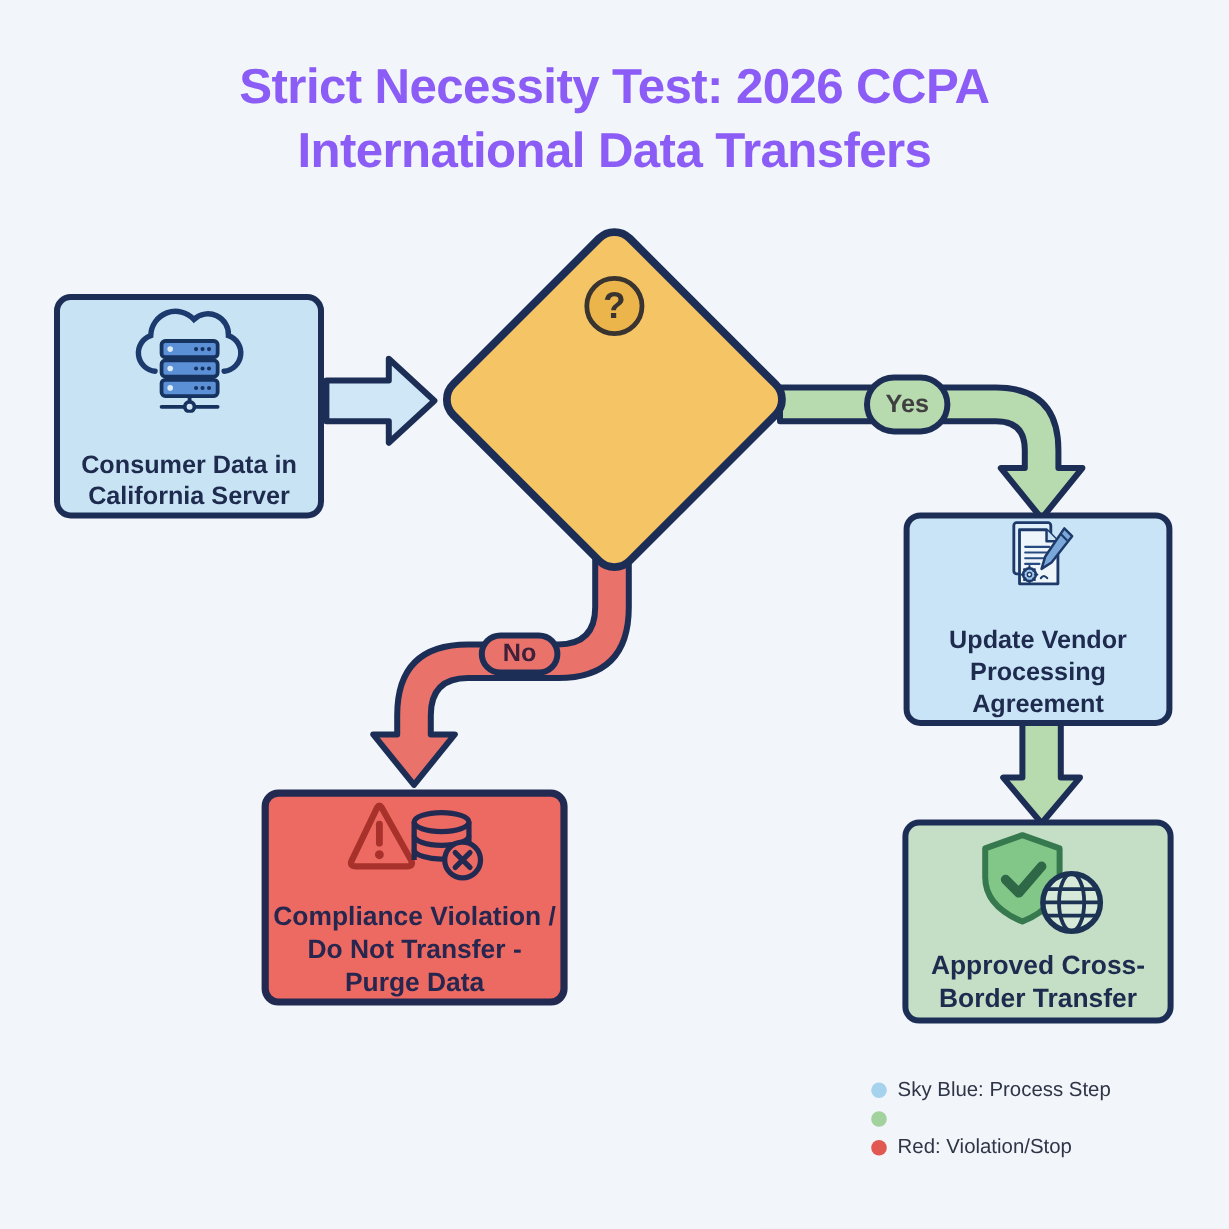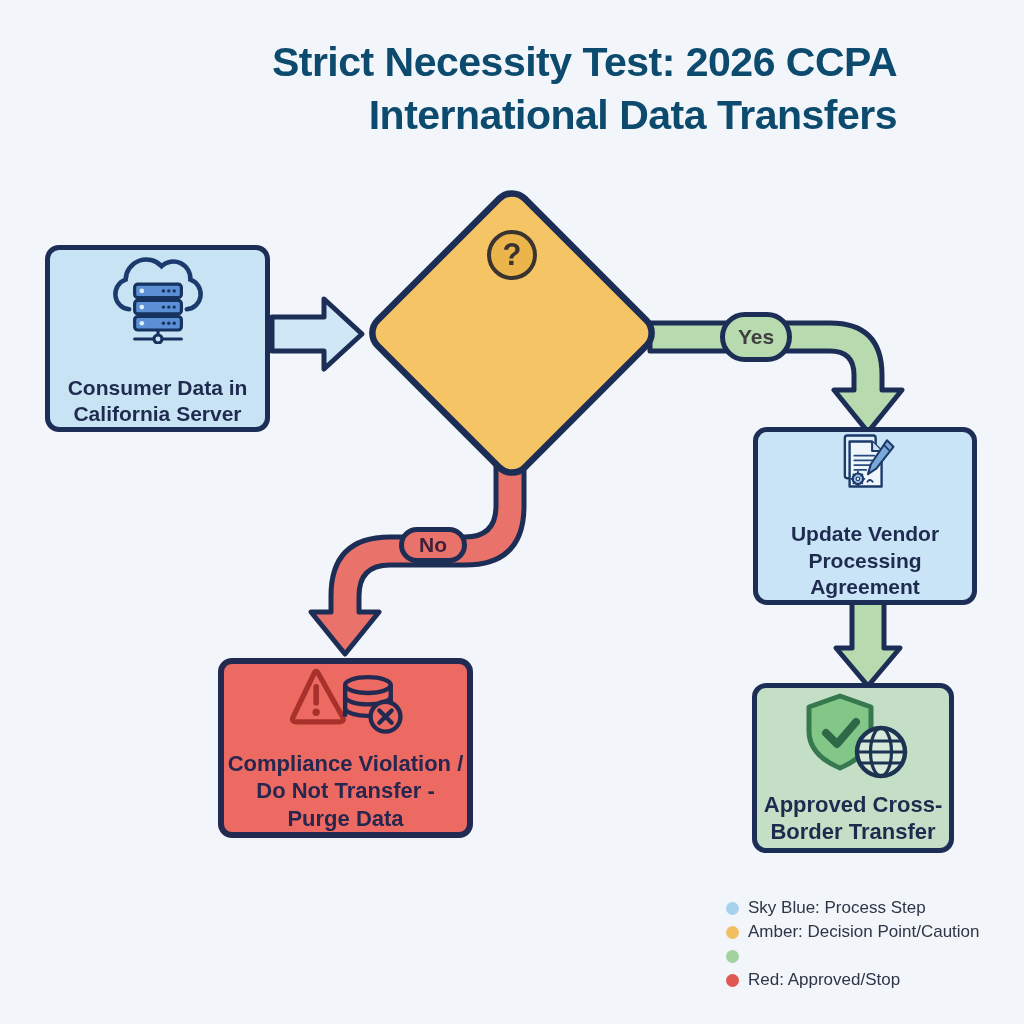--- a/index.html
+++ b/index.html
@@ -9,29 +9,29 @@
   }
   .stage{
     position:relative;
     width:1024px;height:1024px;
     background:#f2f5f9;
     overflow:hidden;
     margin:0 auto;
   }
   .title{
     position:absolute;
-    top:36px;left:512px;
+    top:46px;left:512px;
     transform:translateX(-50%);
     width:770px;
-    text-align:right;
+    text-align:center;
     font-size:41px;
     font-weight:700;
     line-height:1.3;
     letter-spacing:-0.5px;
-    color:#0c4a6e;
+    color:#8b5cf6;
   }
   svg.flow{position:absolute;left:0;top:0;}
   .node{
     position:absolute;
     box-sizing:border-box;
     border:5px solid #1d2e56;
     border-radius:14px;
     display:flex;
     flex-direction:column;
     align-items:center;
@@ -42,21 +42,21 @@
     color:#1e2b4e;
     font-size:21px;
     line-height:1.25;
   }
   .node-source{left:45px;top:245px;width:225px;height:187px;background:#c8e4f4;}
   .node-update{left:753px;top:427px;width:224px;height:178px;background:#c9e4f6;}
   .node-violation{
     left:218px;top:658px;width:255px;height:180px;background:#ed6a62;
     border-width:6px;border-color:#232a52;color:#27264f;font-weight:700;font-size:22px;
   }
-  .node-approved{left:752px;top:683px;width:202px;height:170px;background:#c5dfc7;font-size:22px;}
+  .node-approved{left:752px;top:683px;width:226px;height:170px;background:#c5dfc7;font-size:22px;}
   .node-label{display:block;}
   .node-source .node-label{max-width:200px;margin-top:21px;}
   .node-update .node-label{max-width:182px;margin-top:20px;}
   .node-violation .node-label{max-width:240px;}
   .node-approved .node-label{max-width:200px;}
   .diamond-content{
     position:absolute;
     left:392px;top:230px;
     width:240px;height:218px;
     display:flex;
@@ -237,25 +237,21 @@
     </svg>
     <span class="node-label">Approved Cross-Border Transfer</span>
   </div>
 
   <div class="legend">
     <div class="legend-row">
       <span class="legend-dot" style="background-color: rgb(167, 210, 238);"></span>
       <span class="legend-label">Sky Blue: Process Step</span>
     </div>
     <div class="legend-row">
-      <span class="legend-dot" style="background-color: rgb(243, 191, 99);"></span>
-      <span class="legend-label">Amber: Decision Point/Caution</span>
-    </div>
-    <div class="legend-row">
       <span class="legend-dot" style="background-color: rgb(162, 210, 158);"></span>
     </div>
     <div class="legend-row">
       <span class="legend-dot" style="background-color: rgb(225, 88, 82);"></span>
-      <span class="legend-label">Red: Approved/Stop</span>
+      <span class="legend-label">Red: Violation/Stop</span>
     </div>
   </div>
 
 </div>
 
 </body></html>

